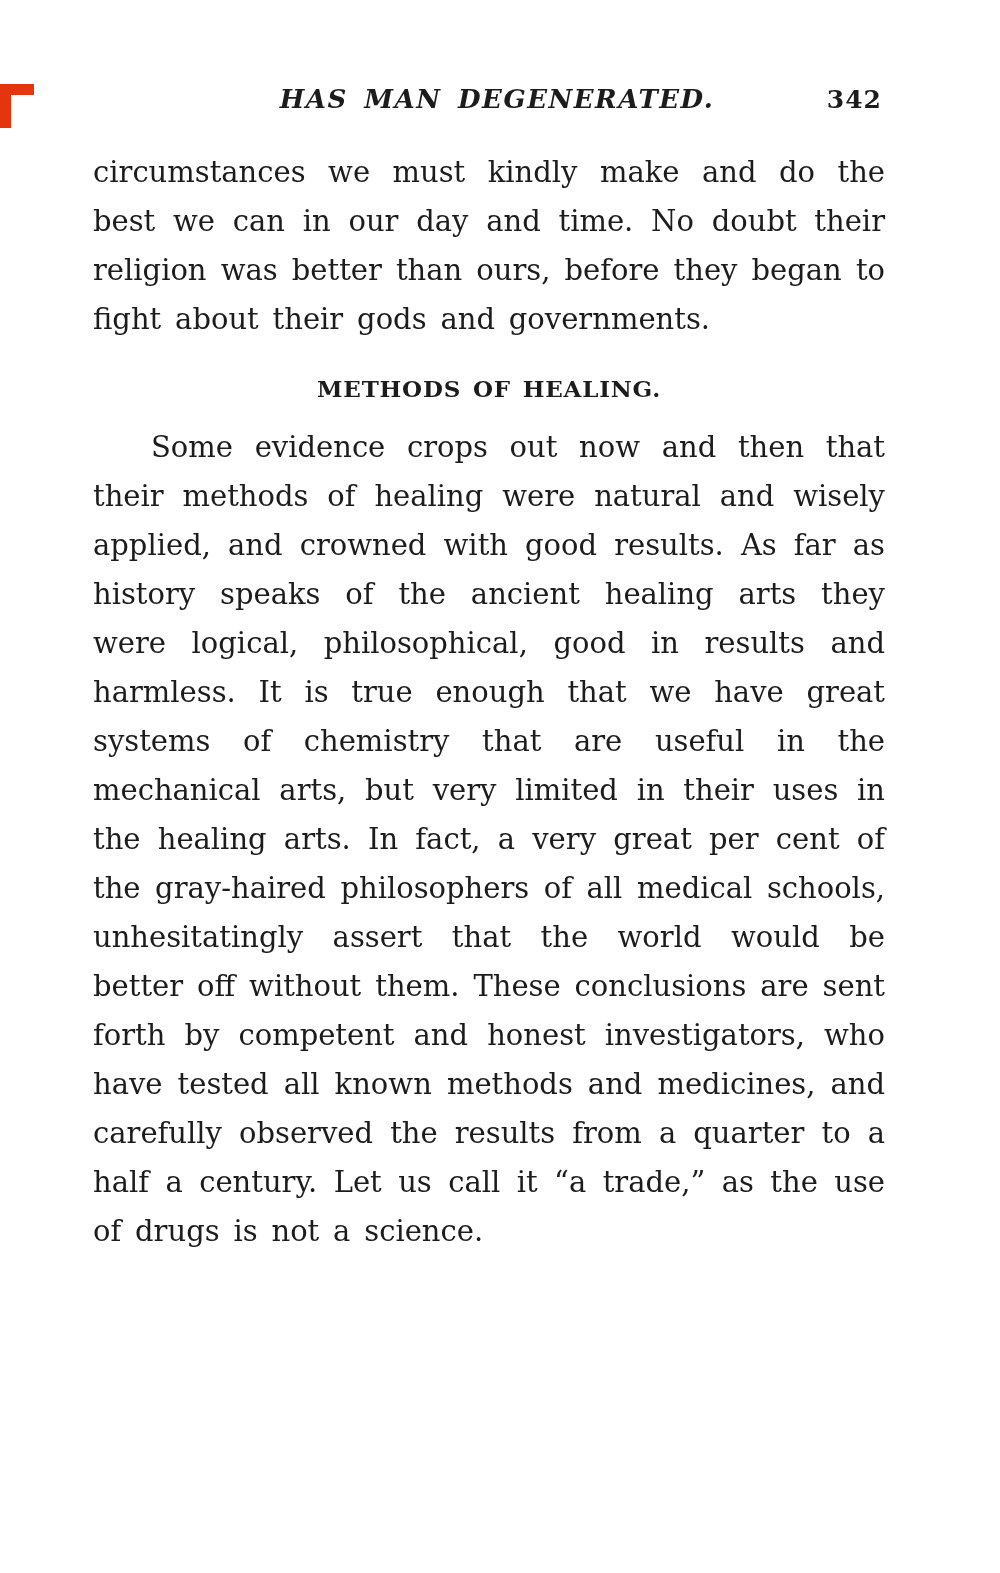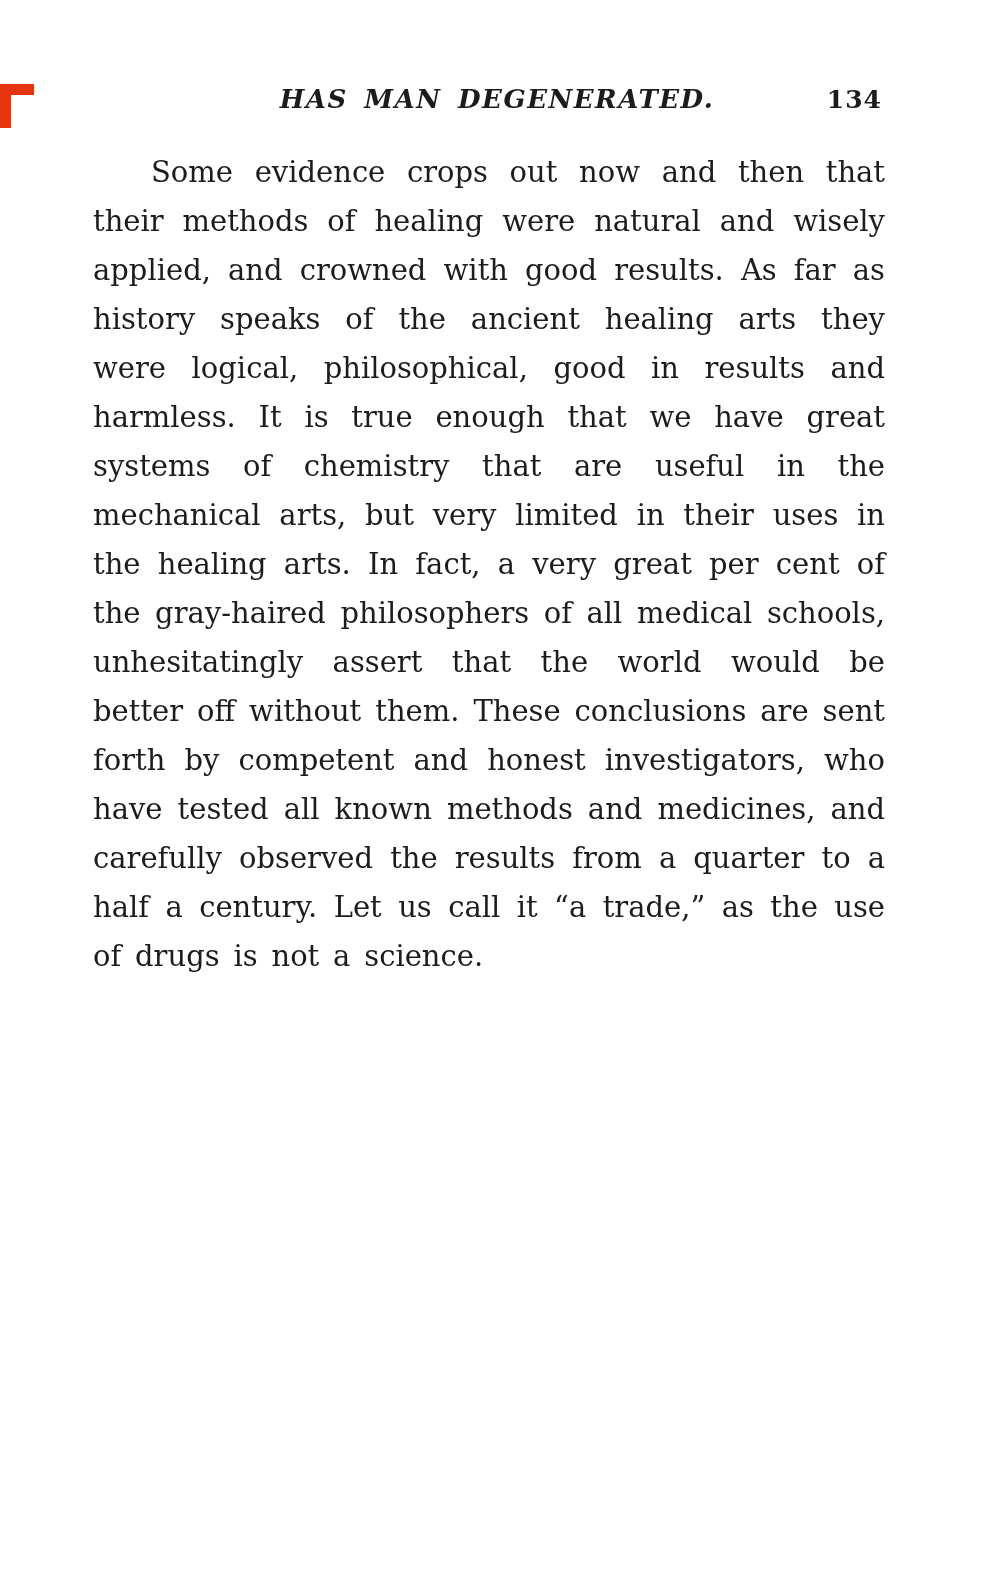--- a/index.html
+++ b/index.html
@@ -83,26 +83,28 @@
 </head>
 <body>
 
 <div class="page">
 
   <div class="scan-mark mark-vertical"></div>
   <div class="scan-mark mark-horizontal"></div>
 
   <div class="page-header">
     <span class="running-title">HAS MAN DEGENERATED.</span>
-    <span class="page-number">134</span>
+    <span class="page-number">342</span>
   </div>
 
   <div class="page-body">
 
+    <p class="body-par">circumstances we must kindly make and do the best we can in our day and time.  No doubt their religion was better than ours, before they began to fight about their gods and governments.</p>
 
+    <h2 class="section-heading">METHODS OF HEALING.</h2>
 
     <p class="body-par indented">Some evidence crops out now and then that their methods of healing were natural and wisely applied, and crowned with good results.  As far as history speaks of the ancient healing arts they were logical, philosophical, good in results and harmless.  It is true enough that we have great systems of chemistry that are useful in the mechanical arts, but very limited in their uses in the healing arts.  In fact, a very great per cent of the gray-haired philosophers of all medical schools, unhesitatingly assert that the world would be better off without them.  These conclusions are sent forth by competent and honest investigators, who have tested all known methods and medicines, and carefully observed the results from a quarter to a half a century.  Let us call it “a trade,” as the use of drugs is not a science.</p>
 
 
 
   </div>
 
 </div>
 
 </body></html>

